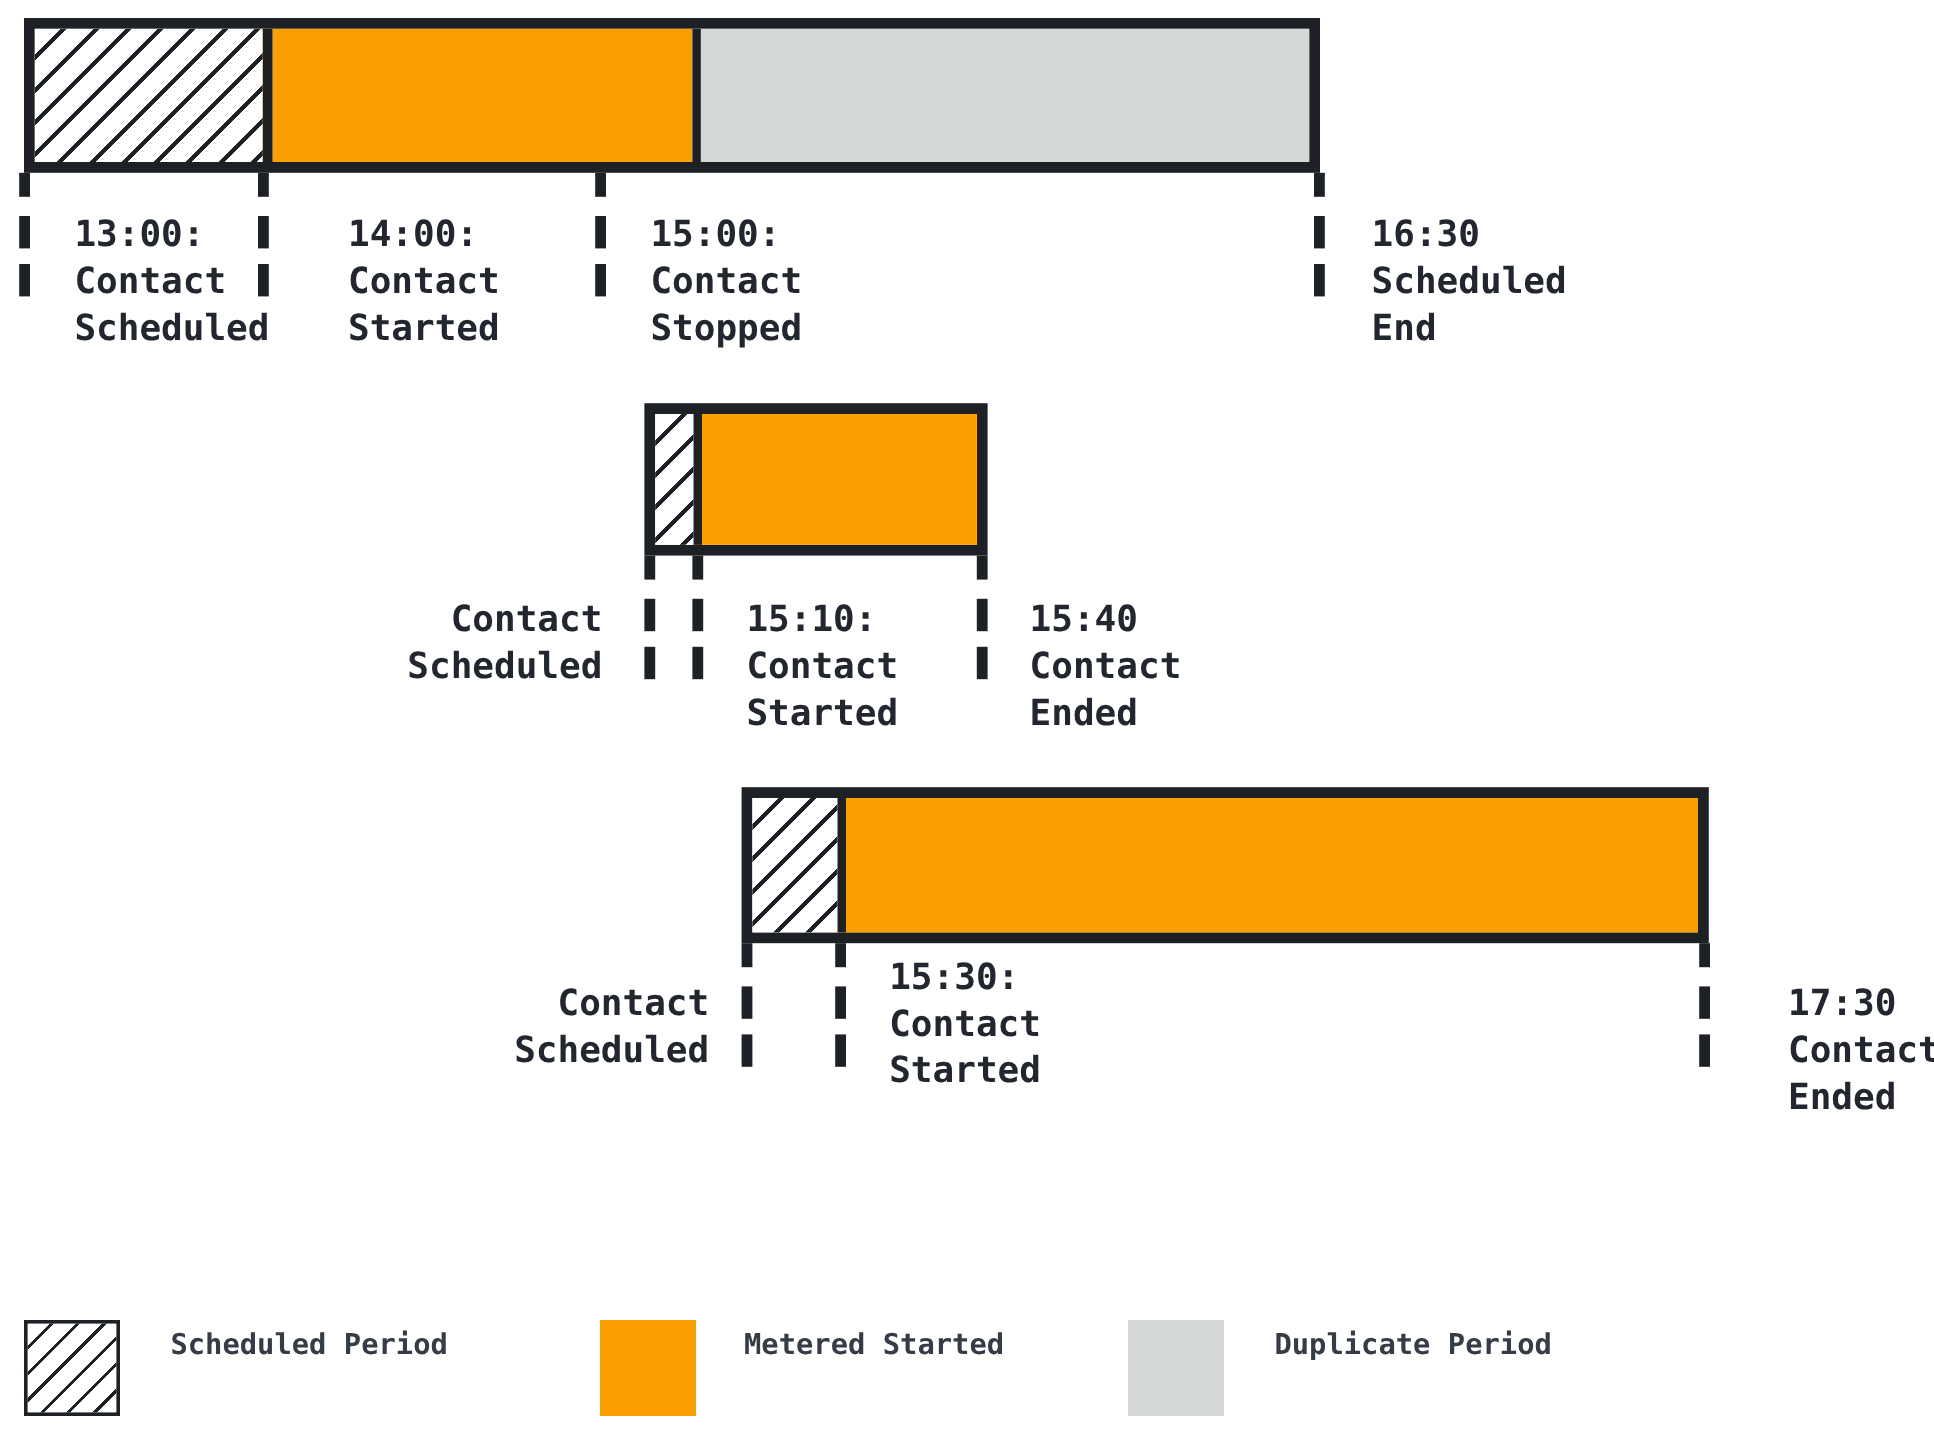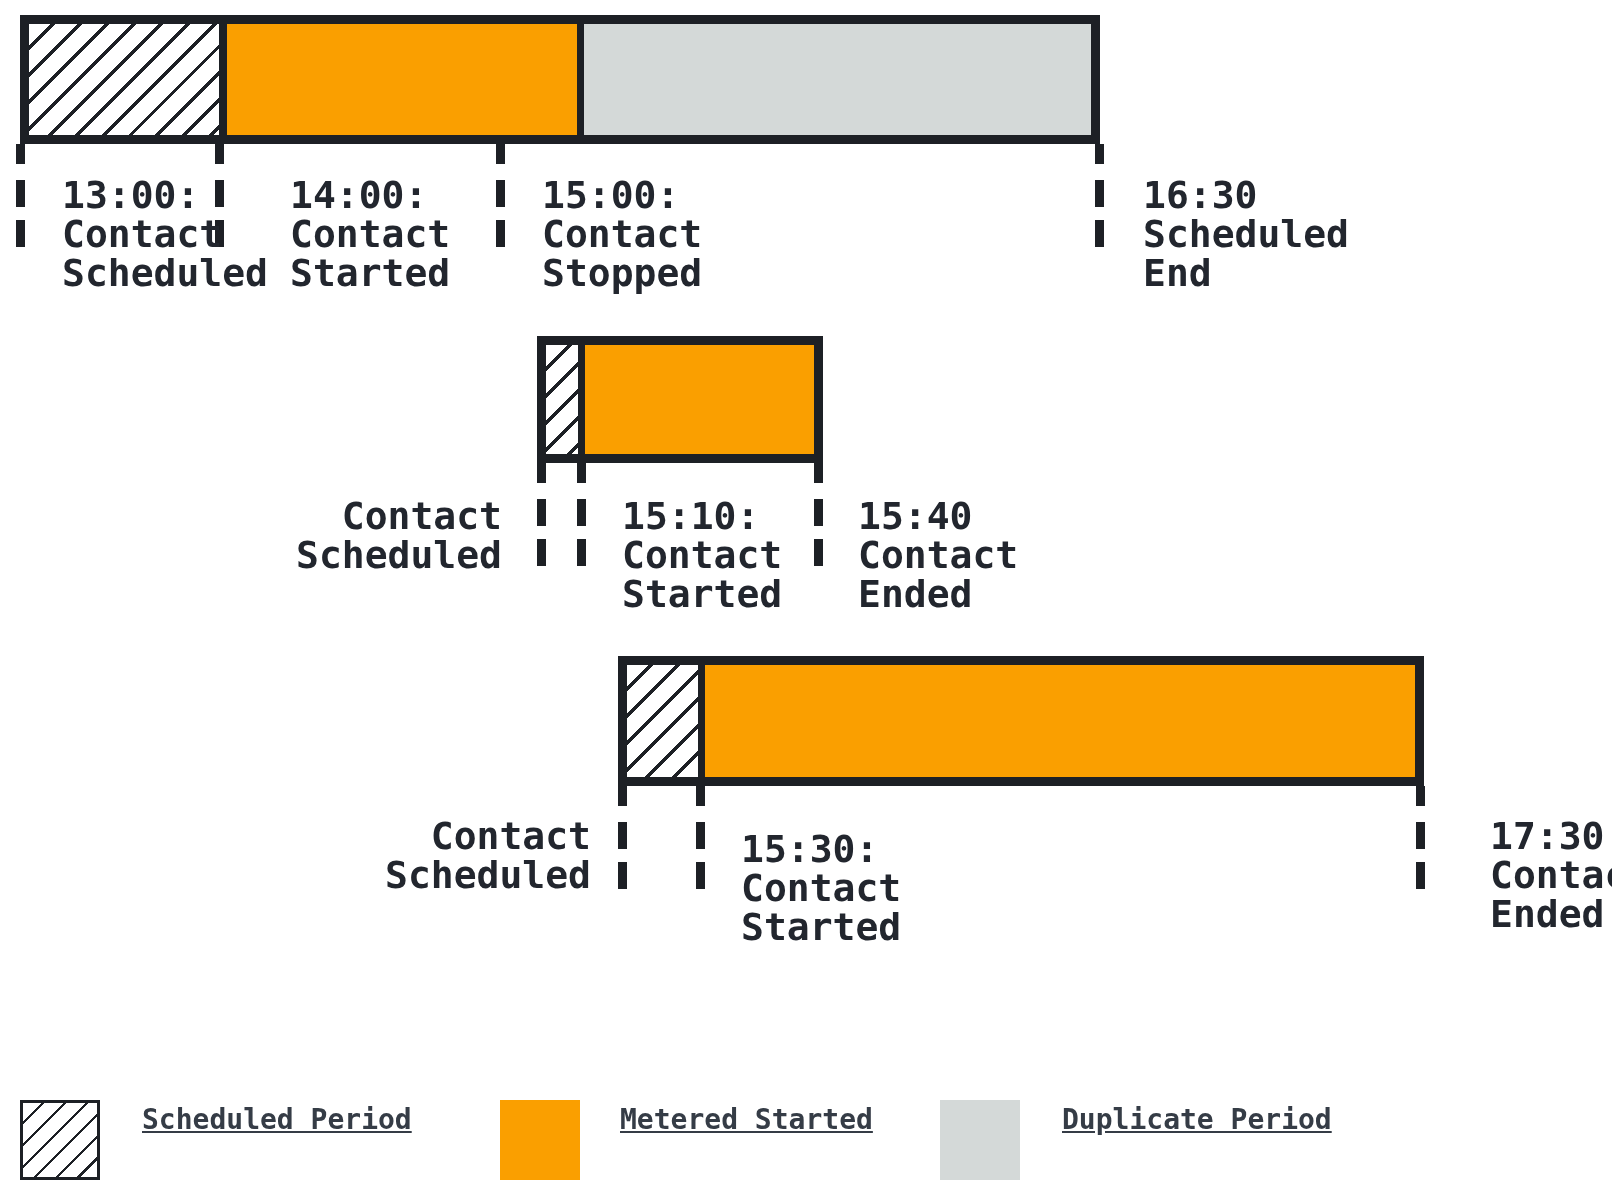--- a/index.html
+++ b/index.html
@@ -11,29 +11,29 @@
      background-image:repeating-linear-gradient(135deg, rgba(0,0,0,0) 0px, rgba(0,0,0,0) 15.5px, #1d2025 15.5px, #1d2025 19px);}
   .seg.metered{background:#fa9f00;}
   .seg.duplicate{background:#d4d9d8;}
   .seg.bl8{border-left:8px solid #1d2025;}
   .seg.bl7{border-left:7px solid #1d2025;}
   .tick{position:absolute;width:9px;display:flex;flex-direction:column;}
   .tick .stub{height:20px;background:#1d2025;}
   .tick .g1{height:16px;}
   .tick .dash{height:27px;background:#1d2025;}
   .tick .g2{height:13px;}
-  .marker-label{position:absolute;font-weight:700;font-size:38px;line-height:39px;color:#22262e;}
+  .marker-label{position:absolute;font-weight:700;font-size:30px;line-height:39px;color:#22262e;}
   .marker-label span{display:block;}
   .marker-label.right{width:300px;text-align:right;}
   .legend-swatch{position:absolute;width:80px;height:80px;box-sizing:border-box;}
   .legend-swatch.hatch{border:3px solid #1d2025;background-color:#ffffff;
      background-image:repeating-linear-gradient(135deg, rgba(0,0,0,0) 0px, rgba(0,0,0,0) 13px, #1d2025 13px, #1d2025 15.5px);}
   .legend-swatch.metered{background:#fa9f00;}
   .legend-swatch.duplicate{background:#d4d9d8;}
-  .legend-label{position:absolute;font-weight:700;font-size:28px;line-height:36px;color:#353c46;text-decoration:underline;}
+  .legend-label{position:absolute;font-weight:700;font-size:24px;line-height:36px;color:#353c46;}
 </style>
 </head>
 <body>
 
 <div id="canvas">
 
   <div class="bar" style="left:20px;top:15px;width:1080px;height:129px;">
     <div class="seg hatch" style="width:190px;flex:none;"></div>
     <div class="seg metered bl8" style="width:358px;flex:none;"></div>
     <div class="seg duplicate bl7" style="flex:1;"></div>
@@ -155,21 +155,21 @@
       <div class="g1"></div>
       <div class="dash"></div>
       <div class="g2"></div>
       <div class="dash"></div>
   </div>
 
   <div class="marker-label right" style="left:291px;top:817px;">
     <span>Contact</span>
     <span>Scheduled</span>
   </div>
-  <div class="marker-label" style="left:741px;top:830px;">
+  <div class="marker-label" style="left:741px;top:795px;">
     <span>15:30:</span>
     <span>Contact</span>
     <span>Started</span>
   </div>
   <div class="marker-label" style="left:1462px;top:817px;margin-left:28px;">
     <span>17:30</span>
     <span>Contact</span>
     <span>Ended</span>
   </div>
 

